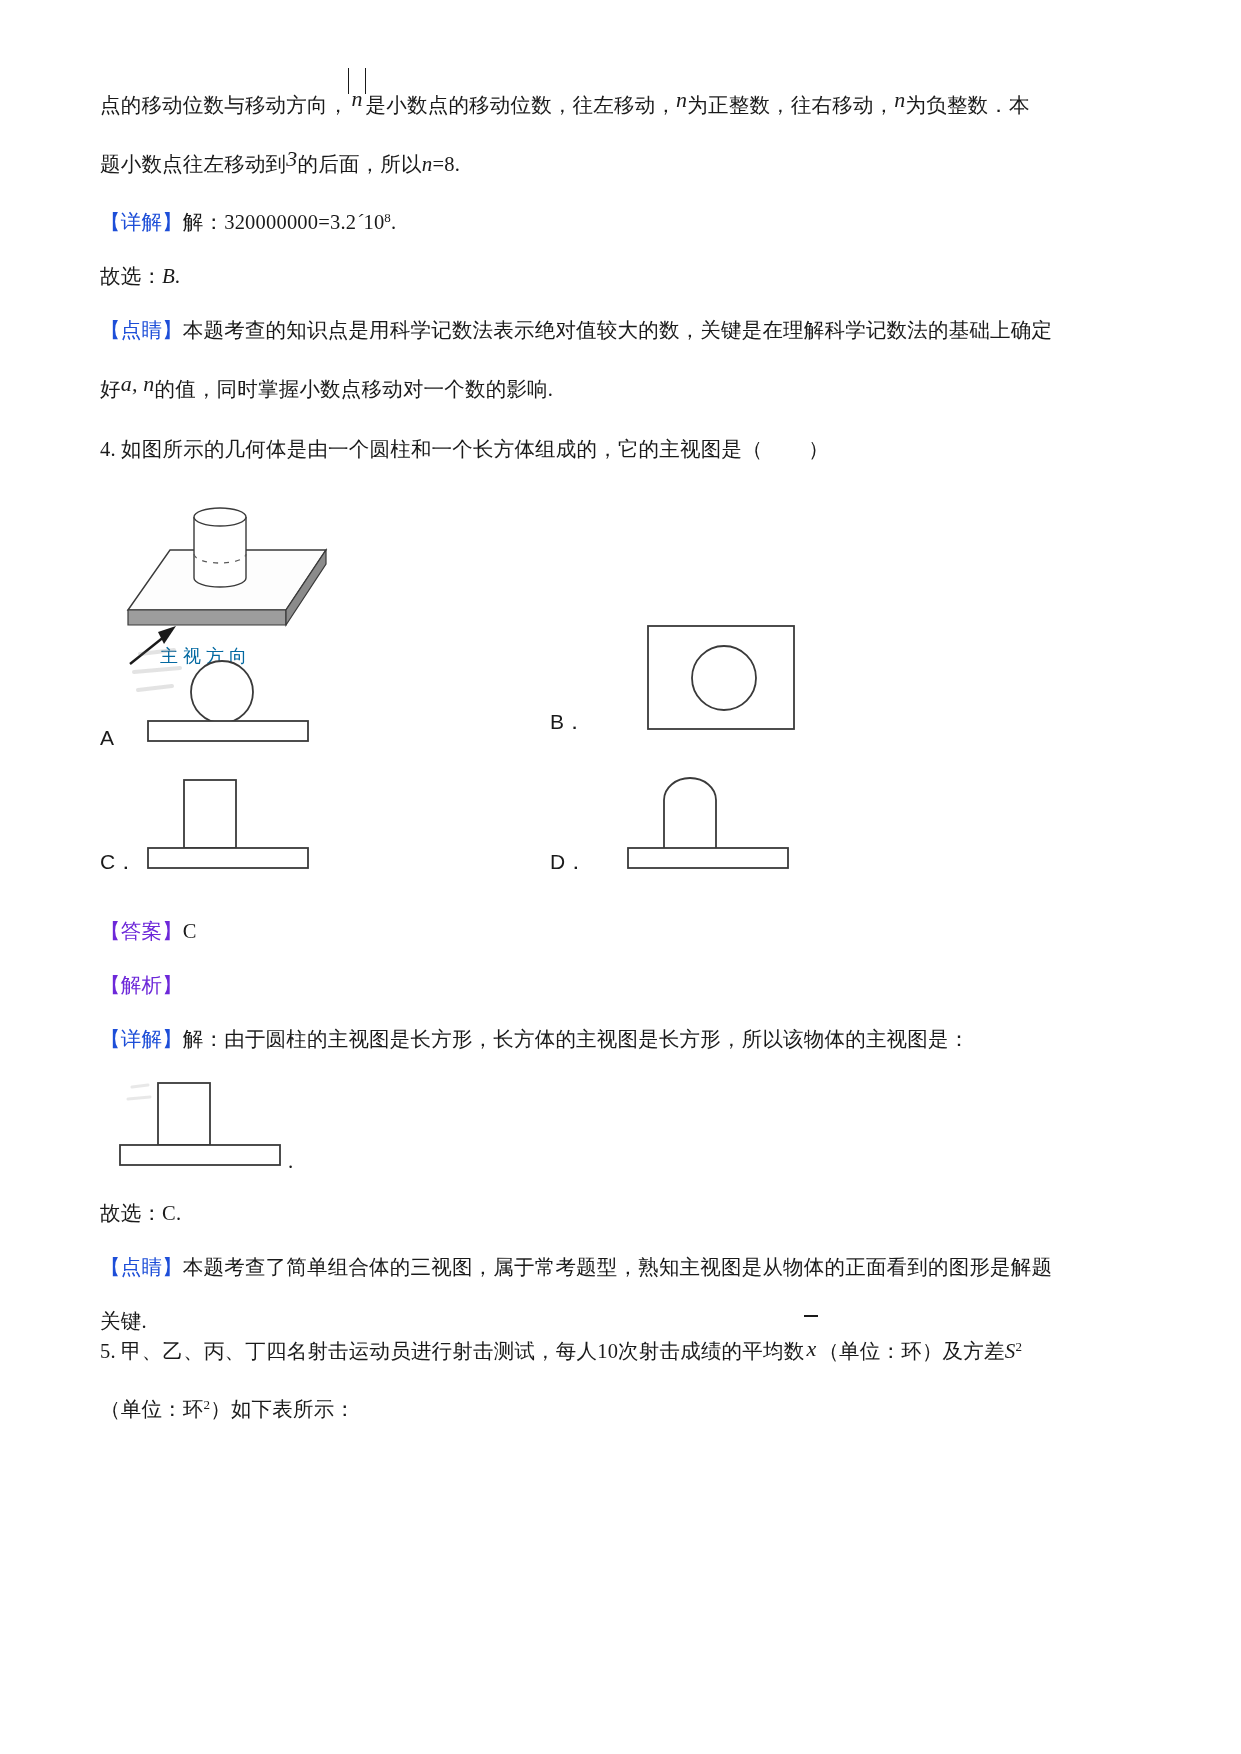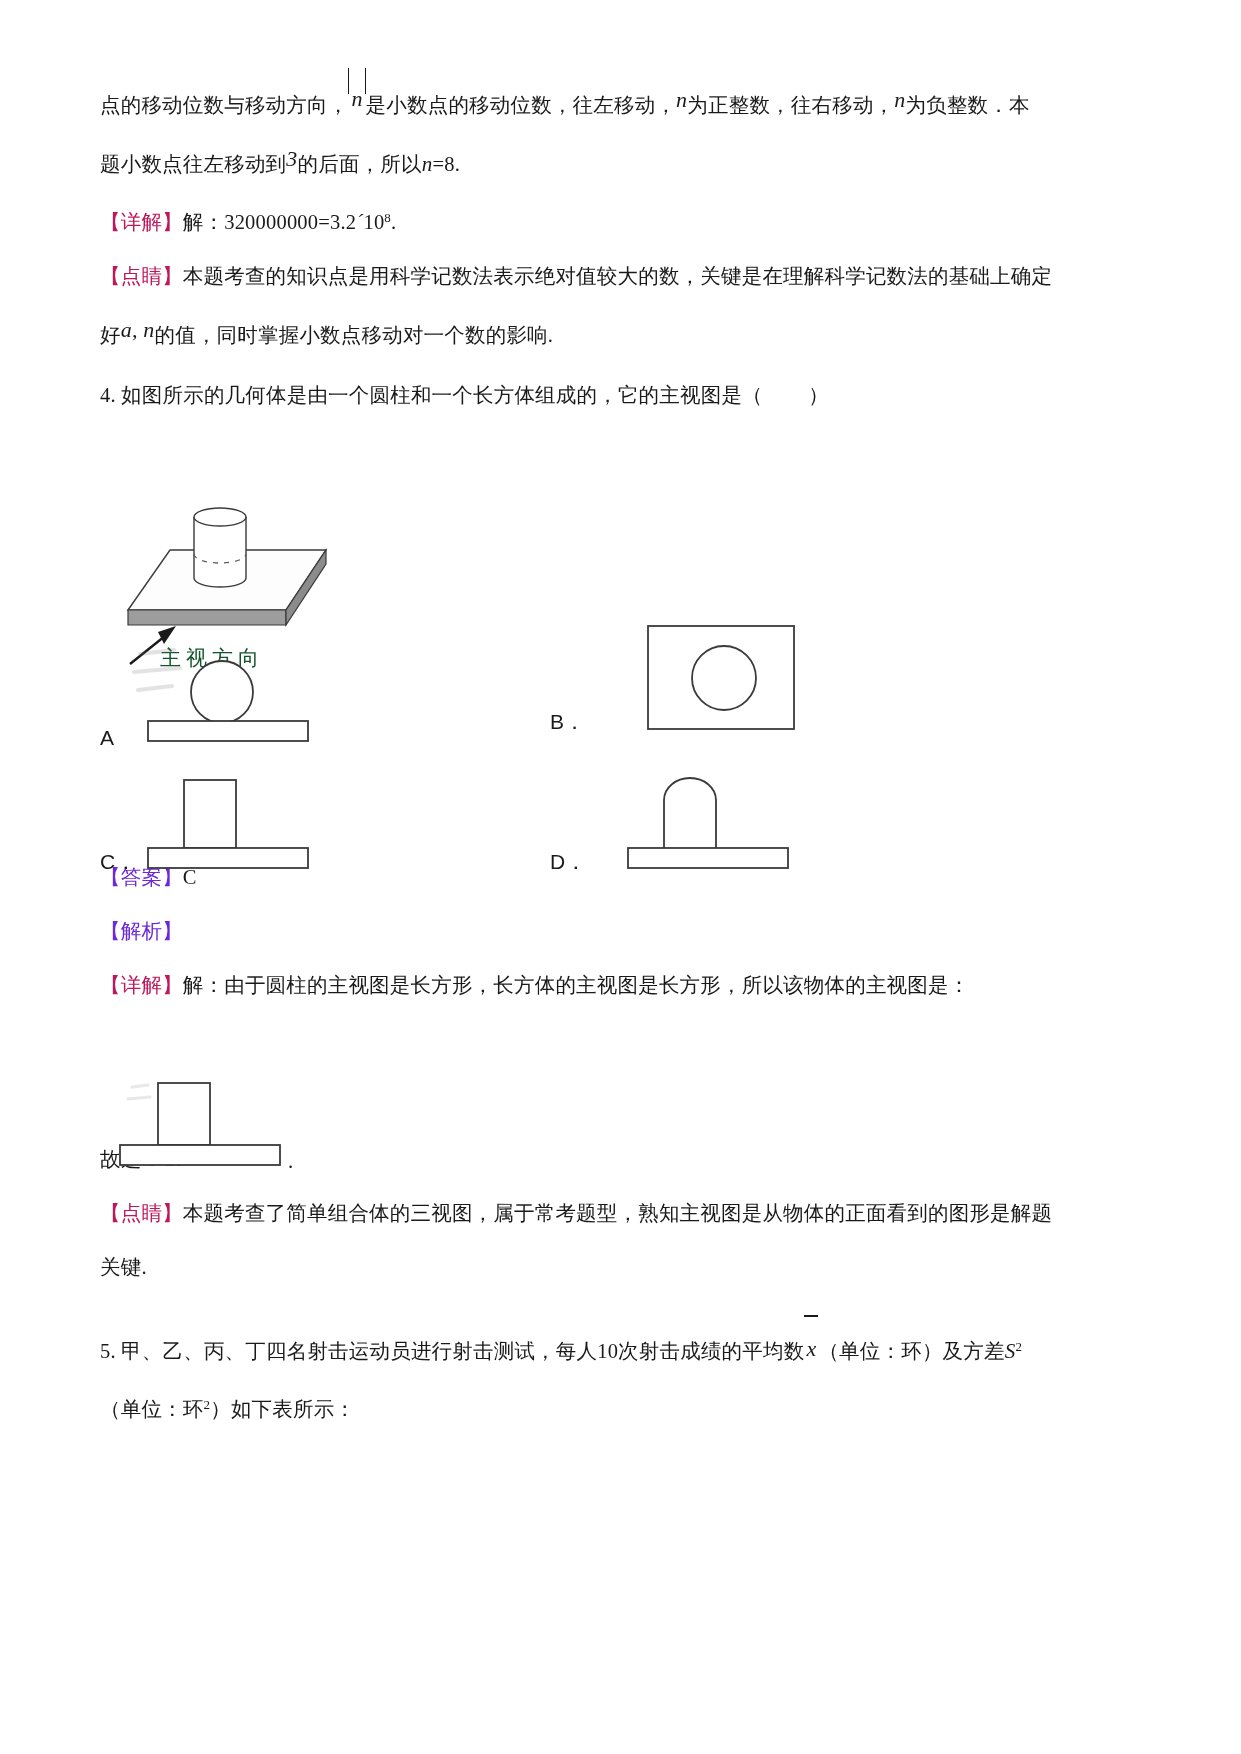--- a/index.html
+++ b/index.html
@@ -65,21 +65,21 @@
   }
   sup.sp {
     font-size: 13px;
     vertical-align: 7px;
     font-style: normal;
   }
   .blue {
     color: #6d28d9;
   }
   .tag {
-    color: #be185d;
+    color: #1d4ed8;
   }
   
   .fig-solid {
     position: absolute;
     left: 108px;
     top: 492px;
     width: 330px;
     height: 160px;
   }
   .fig-answers {
@@ -138,20 +138,23 @@
     </p>
 
     <p class="line">
       <span>题小数点往左移动到</span><span class="raise">3</span><span>的后面，所以</span><span class="math-italic">n</span><span>=8.</span>
     </p>
 
     <p class="line">
       <span class="tag">【详解】</span><span>解：320000000=3.2</span><span class="math-italic">´</span><span>10</span><sup class="sp">8</sup><span>.</span>
     </p>
 
+    <p class="line">
+      <span>故选：</span><span class="math-italic">B.</span>
+    </p>
 
     <p class="line">
       <span class="tag">【点睛】</span><span>本题考查的知识点是用科学记数法表示绝对值较大的数，关键是在理解科学记数法的基础上确定</span>
     </p>
 
     <p class="line">
       <span>好</span><span class="raise">a, n</span><span>的值，同时掌握小数点移动对一个数的影响.</span>
     </p>
 
     <p class="line" style="margin-top:6px;">
@@ -213,21 +216,21 @@
 
       <path d="M86,25 L86,86 A26,9 0 0 0 138,86 L138,25" fill="#ffffff" stroke="#3a3a3a" stroke-width="1.4"></path>
 
       <ellipse cx="112" cy="25" rx="26" ry="9" fill="#ffffff" stroke="#3a3a3a" stroke-width="1.4"></ellipse>
 
       <path d="M86,62 A26,9 0 0 0 138,62" fill="none" stroke="#5a5a5a" stroke-width="1.3" stroke-dasharray="5,6"></path>
 
       <line x1="22" y1="172" x2="62" y2="140" stroke="#1a1a1a" stroke-width="2.4"></line>
       <polygon points="68,134 56,152 50,140" fill="#1a1a1a"></polygon>
     </svg>
-    <div style="position:absolute; left:52px; top:152px; font-family:Liberation Mono, monospace; font-size:21px; color:#14532d; letter-spacing:5px;">主视方向</div>
+    <div style="position:absolute; left:52px; top:152px; font-family:Liberation Mono, monospace; font-size:18px; color:#0369a1; letter-spacing:5px;">主视方向</div>
   </div>
 
   <div class="fig-answers">
 
     <div style="position:absolute; left:0px; top:20px; width:400px; height:140px;">
       <svg width="300" height="130" viewBox="0 0 300 130" style="position:absolute; left:22px; top:0px;">
         <circle cx="100" cy="72" r="31" fill="#ffffff" stroke="#3a3a3a" stroke-width="1.8"></circle>
         <rect x="26" y="101" width="160" height="20" fill="#ffffff" stroke="#3a3a3a" stroke-width="1.8"></rect>
 
         <g opacity="0.18" stroke="#6a6a6a" stroke-width="4" stroke-linecap="round">

